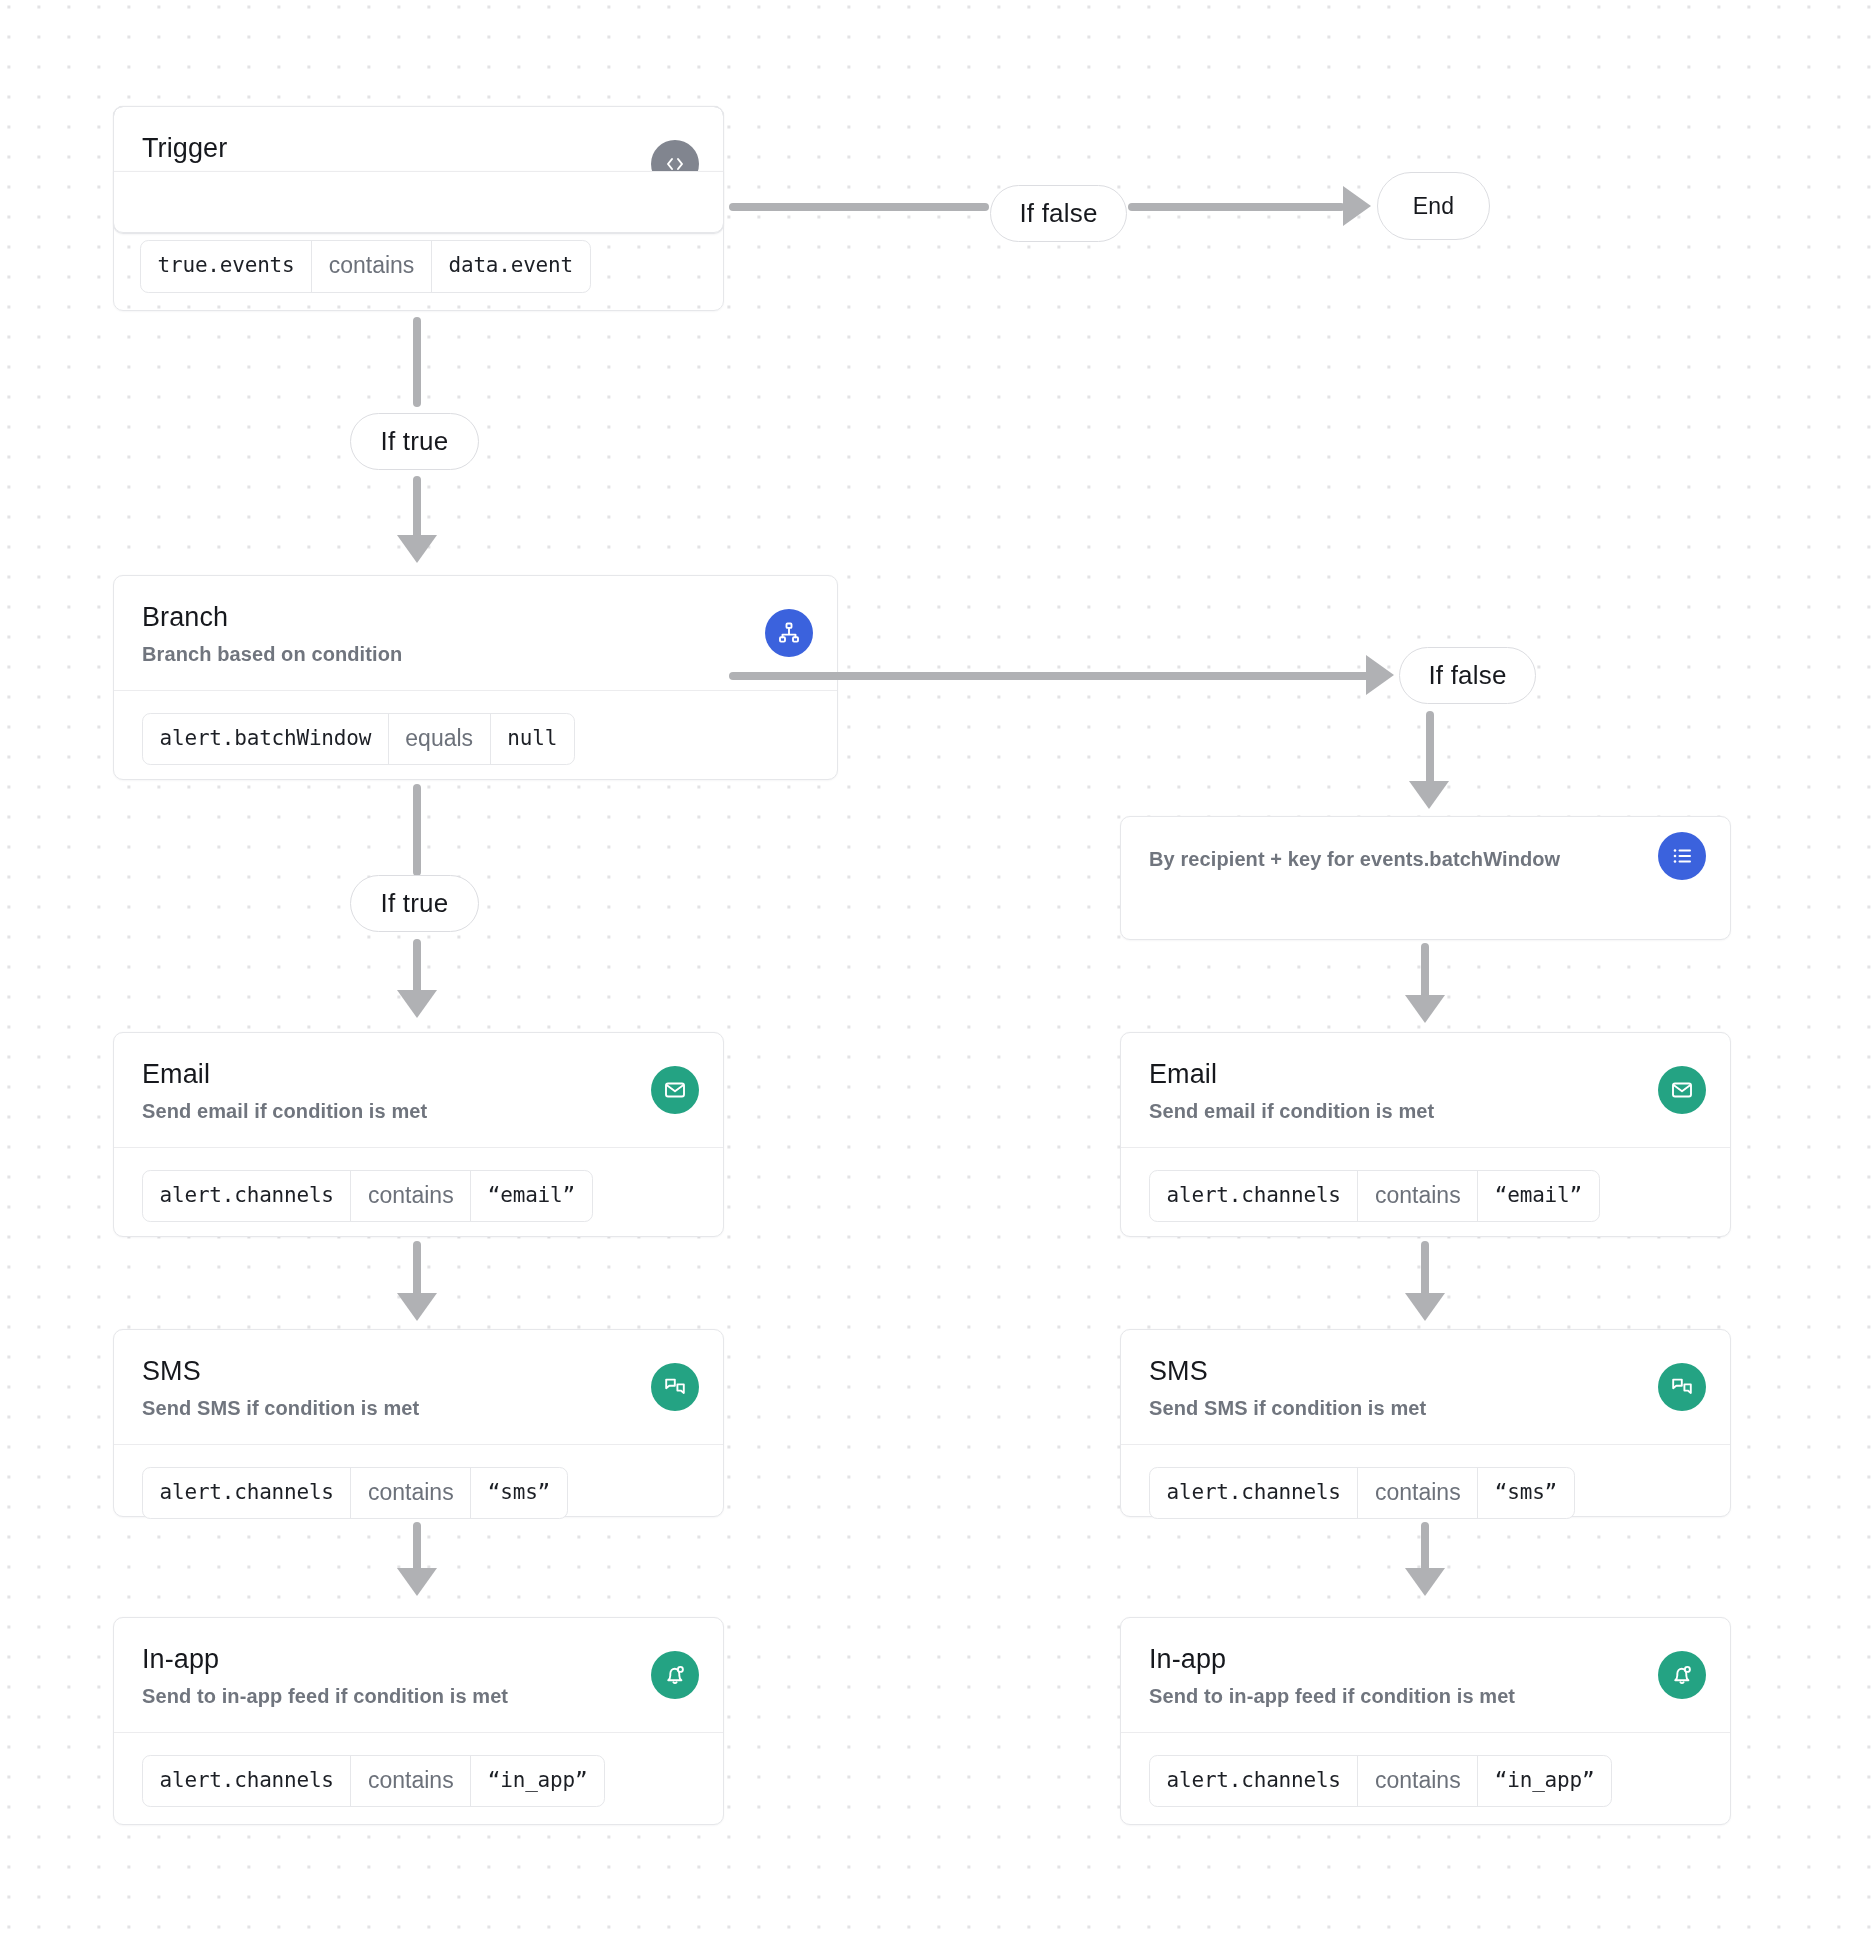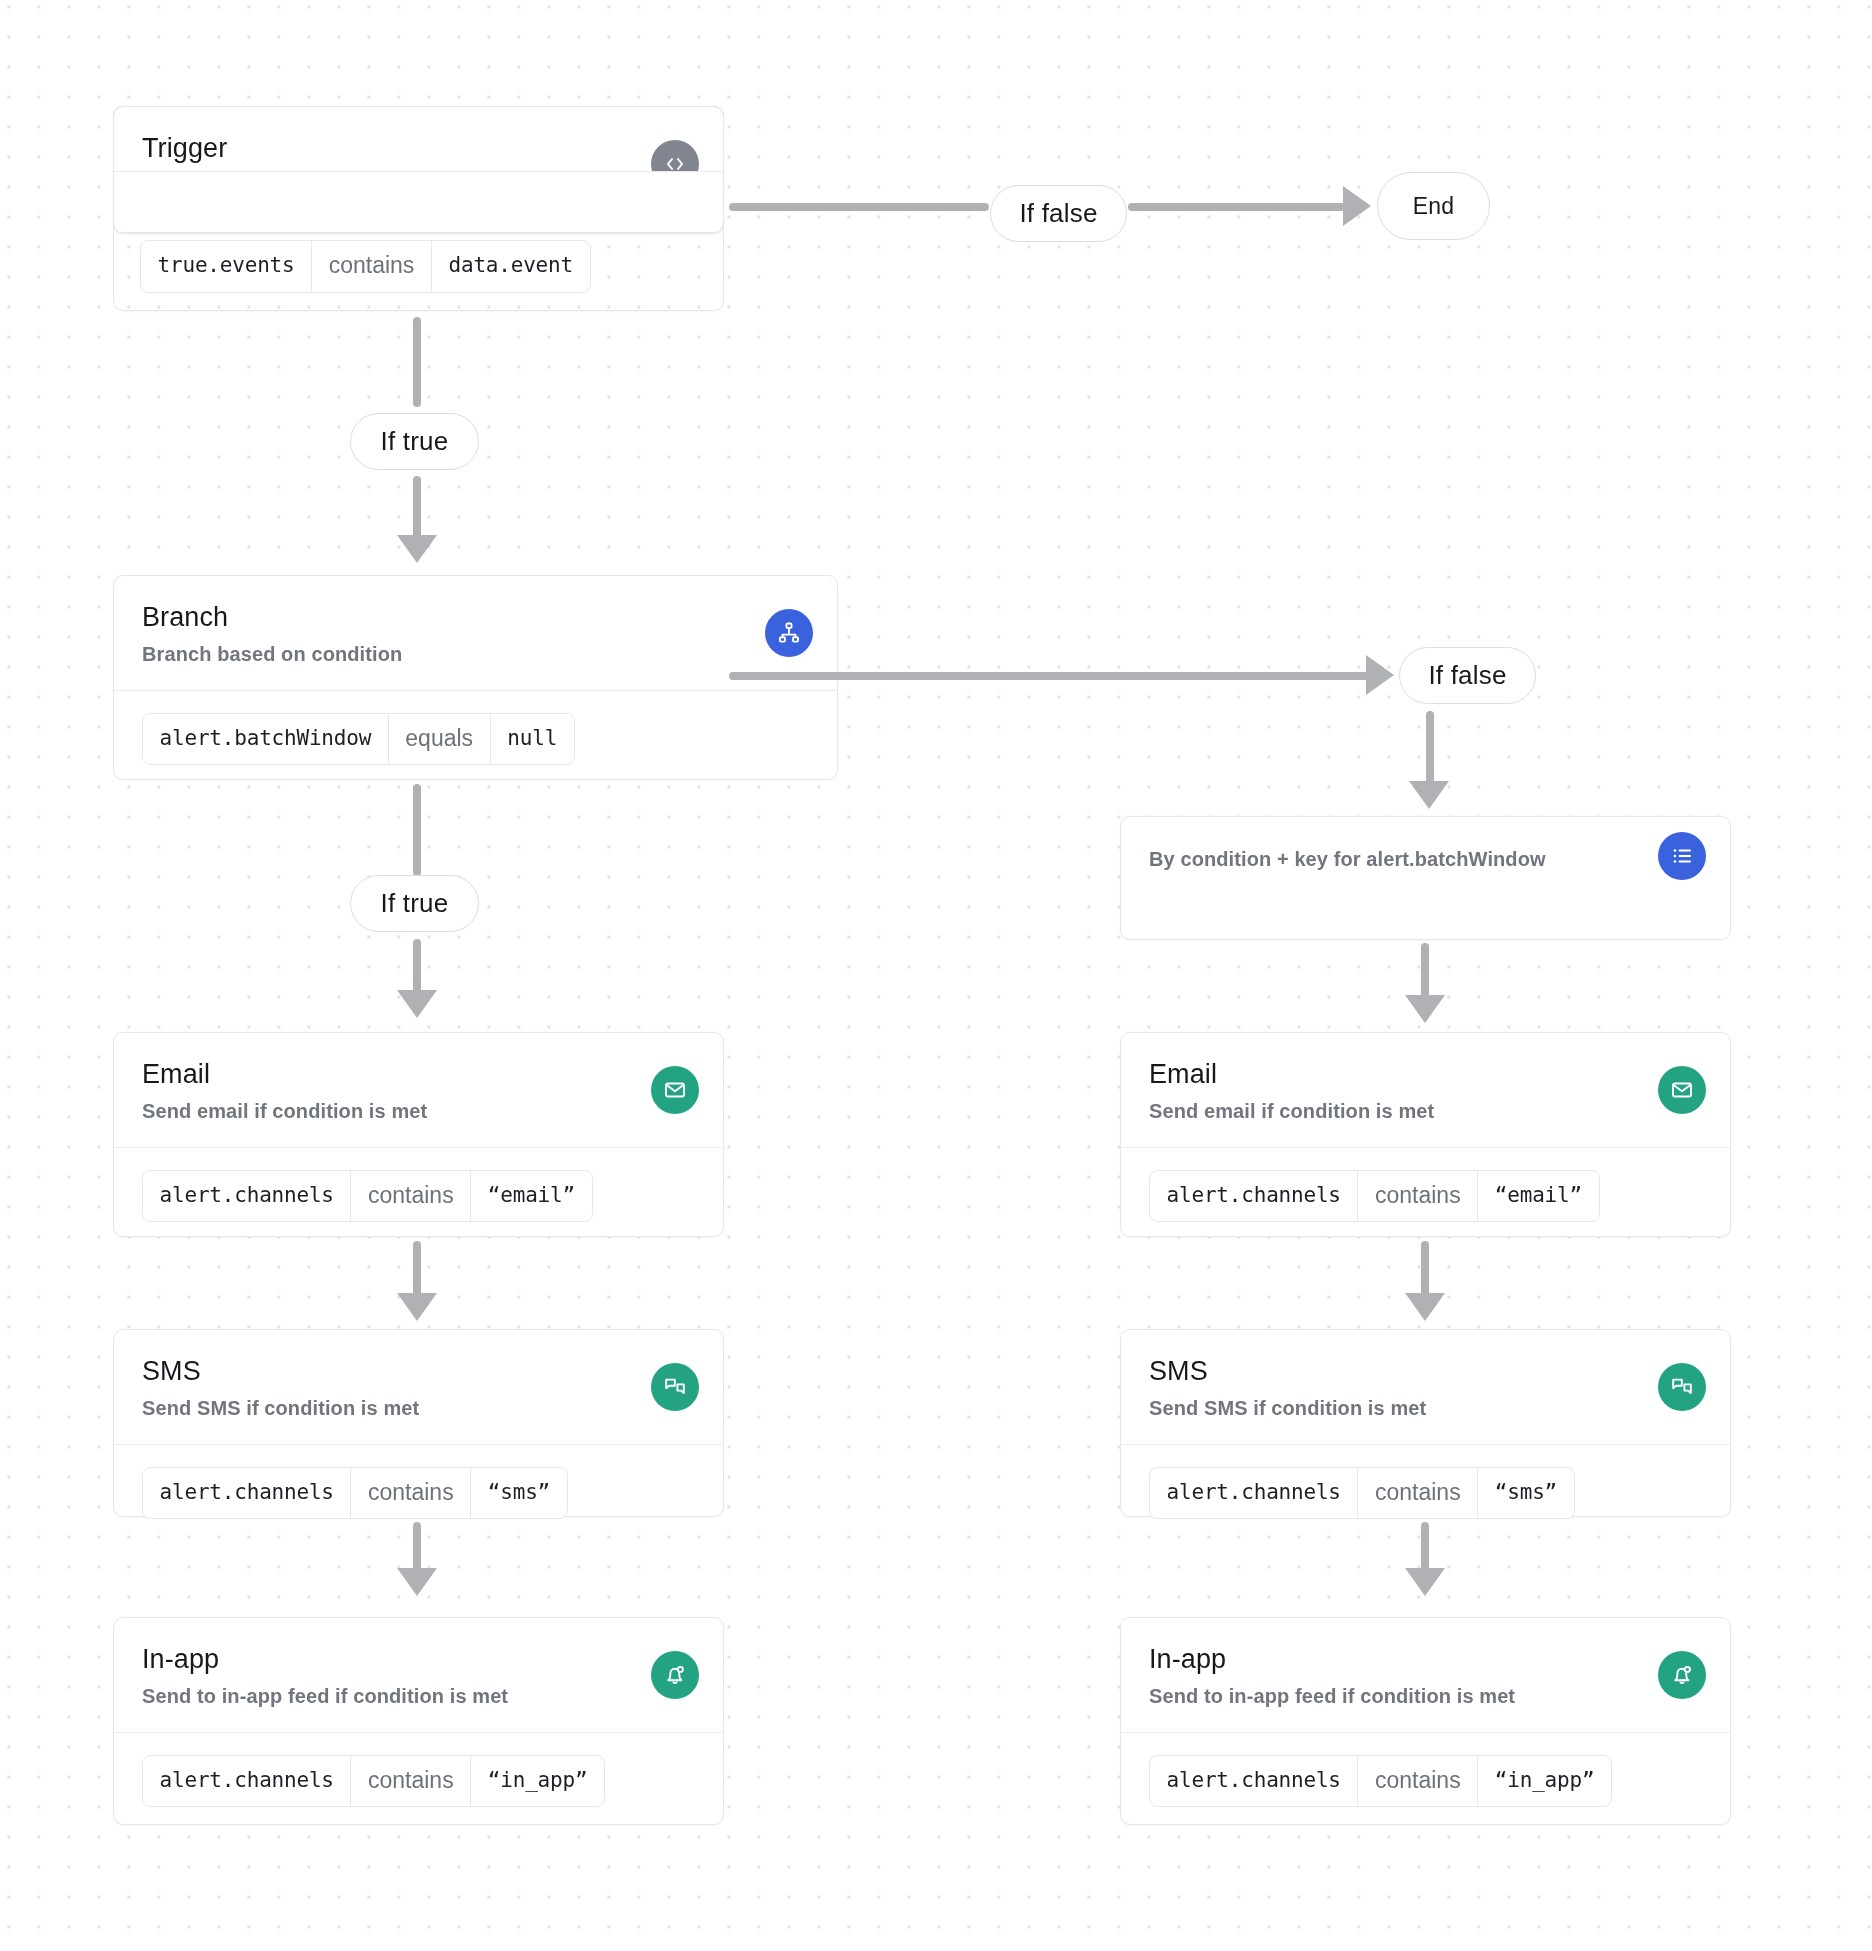--- a/index.html
+++ b/index.html
@@ -233,21 +233,21 @@
 
   <div class="vline" style="left:413px; top:784px; height:92px;"></div>
   <div class="pill" style="left:350px; top:875px; width:129px; height:57px;">
     <span class="pill-label">If true</span>
   </div>
   <div class="vline" style="left:413px; top:939px; height:57px;"></div>
   <div class="arrow-down" style="left:397px; top:990px;"></div>
 
   <div class="card" style="left:1120px; top:816px; width:611px; height:124px;">
     <div class="card-head" style="padding-top:29.5px;">
-      <p class="card-sub">By condition + key for alert.batchWindow</p>
+      <p class="card-sub">By recipient + key for events.batchWindow</p>
       <span class="badge badge-blue">
         <svg width="24" height="24" viewBox="0 0 24 24" fill="none" stroke="#fff" stroke-width="2" stroke-linecap="round">
           <line x1="9.5" y1="6.5" x2="20" y2="6.5"></line>
           <line x1="9.5" y1="12" x2="20" y2="12"></line>
           <line x1="9.5" y1="17.5" x2="20" y2="17.5"></line>
           <circle cx="5" cy="6.5" r="1.3" fill="#fff" stroke="none"></circle>
           <circle cx="5" cy="12" r="1.3" fill="#fff" stroke="none"></circle>
           <circle cx="5" cy="17.5" r="1.3" fill="#fff" stroke="none"></circle>
         </svg>
       </span>

